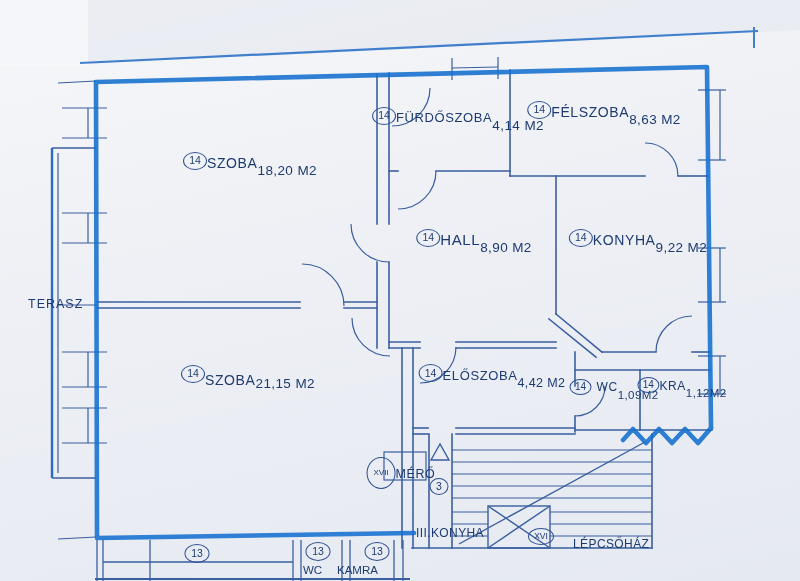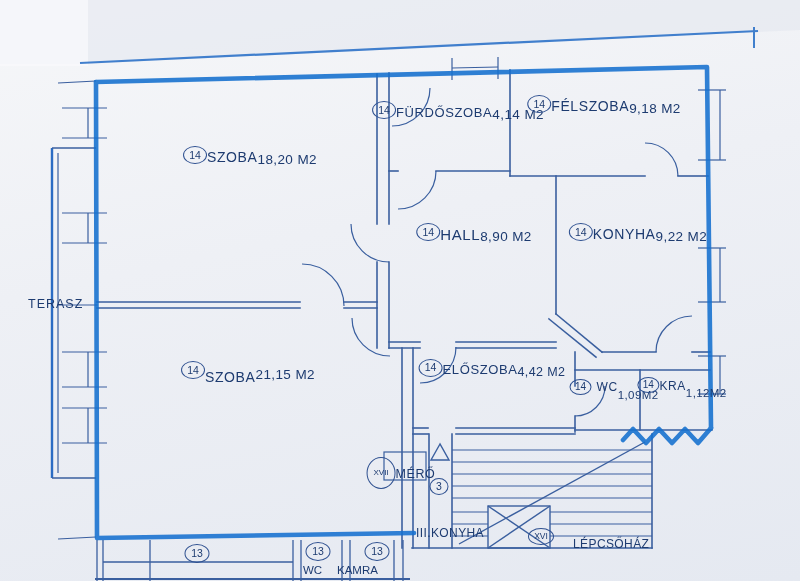--- a/index.html
+++ b/index.html
@@ -16,21 +16,21 @@
   .badge{box-sizing:border-box;min-width:24px;height:18px;padding:0 3px;
       border:1.6px solid #2e5090;border-radius:50%;display:flex;align-items:center;
       justify-content:center;font-size:10.5px;color:#1d3b70;background:transparent;}
   .badge.wide{min-width:29px;height:32px;font-size:8px;}
   .badge.mid{min-width:26px;height:17px;font-size:8.5px;}
   .badge.tiny{min-width:19px;height:17px;font-size:10.5px;}
   .rname{font-size:14px;letter-spacing:.6px;margin-top:5px;}
   .rname.big{font-size:15px;}
   .rname.sm{font-size:12px;margin-top:3px;}
   .rname.gap{margin-top:14px;}
-  .rarea{font-size:13.5px;letter-spacing:.4px;margin-top:10px;}
+  .rarea{font-size:13.5px;letter-spacing:.4px;margin-top:21px;}
   .rarea.sm{font-size:11.5px;margin-top:16px;}
   .plain{position:absolute;color:#1d3b70;}
 </style>
 </head>
 <body>
 
 <div id="stage">
 
   <svg id="plan-svg" viewBox="0 0 800 581">
 
@@ -201,21 +201,21 @@
 
   <div class="rl" style="left:458px;top:98px">
     <span class="badge">14</span>
     <div class="rname" style="font-size:13px">FÜRDŐSZOBA</div>
     <div class="rarea">4,14 M2</div>
   </div>
 
   <div class="rl" style="left:604px;top:92px">
     <span class="badge">14</span>
     <div class="rname">FÉLSZOBA</div>
-    <div class="rarea">9,18 M2</div>
+    <div class="rarea">8,63 M2</div>
   </div>
 
   <div class="rl" style="left:474px;top:220px">
     <span class="badge">14</span>
     <div class="rname big">HALL</div>
     <div class="rarea">8,90 M2</div>
   </div>
 
   <div class="rl" style="left:638px;top:220px">
     <span class="badge">14</span>

